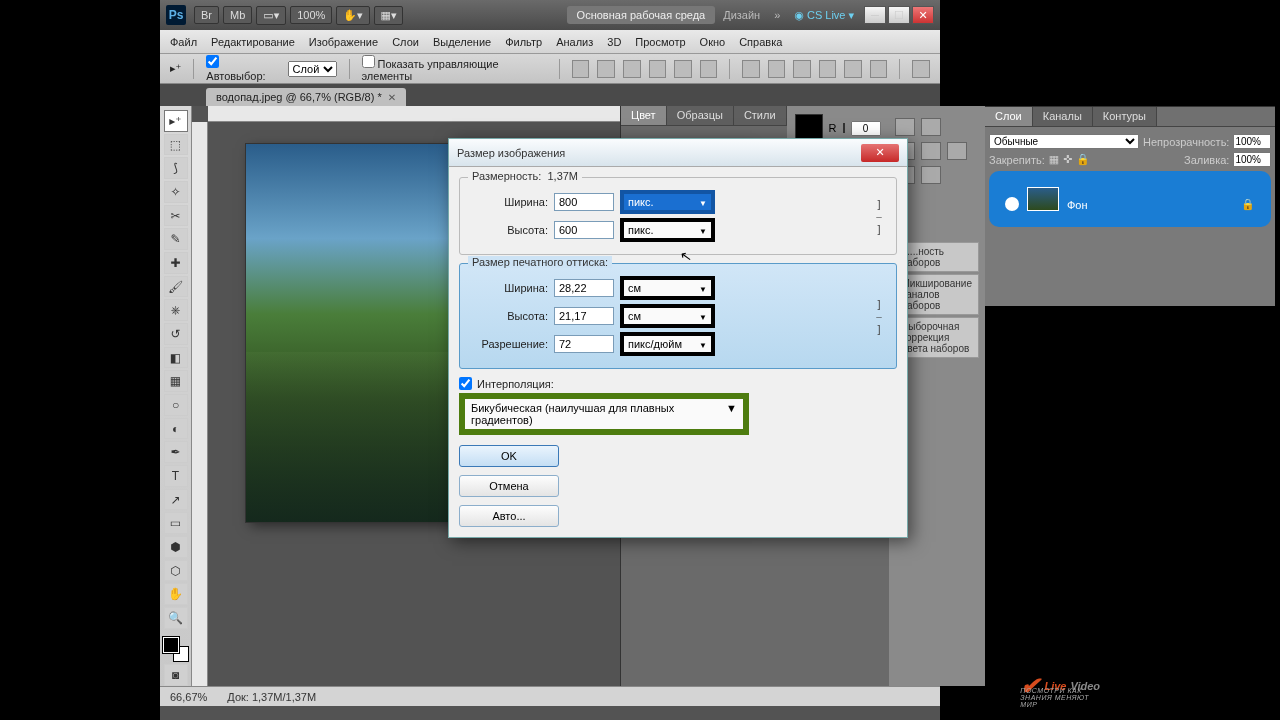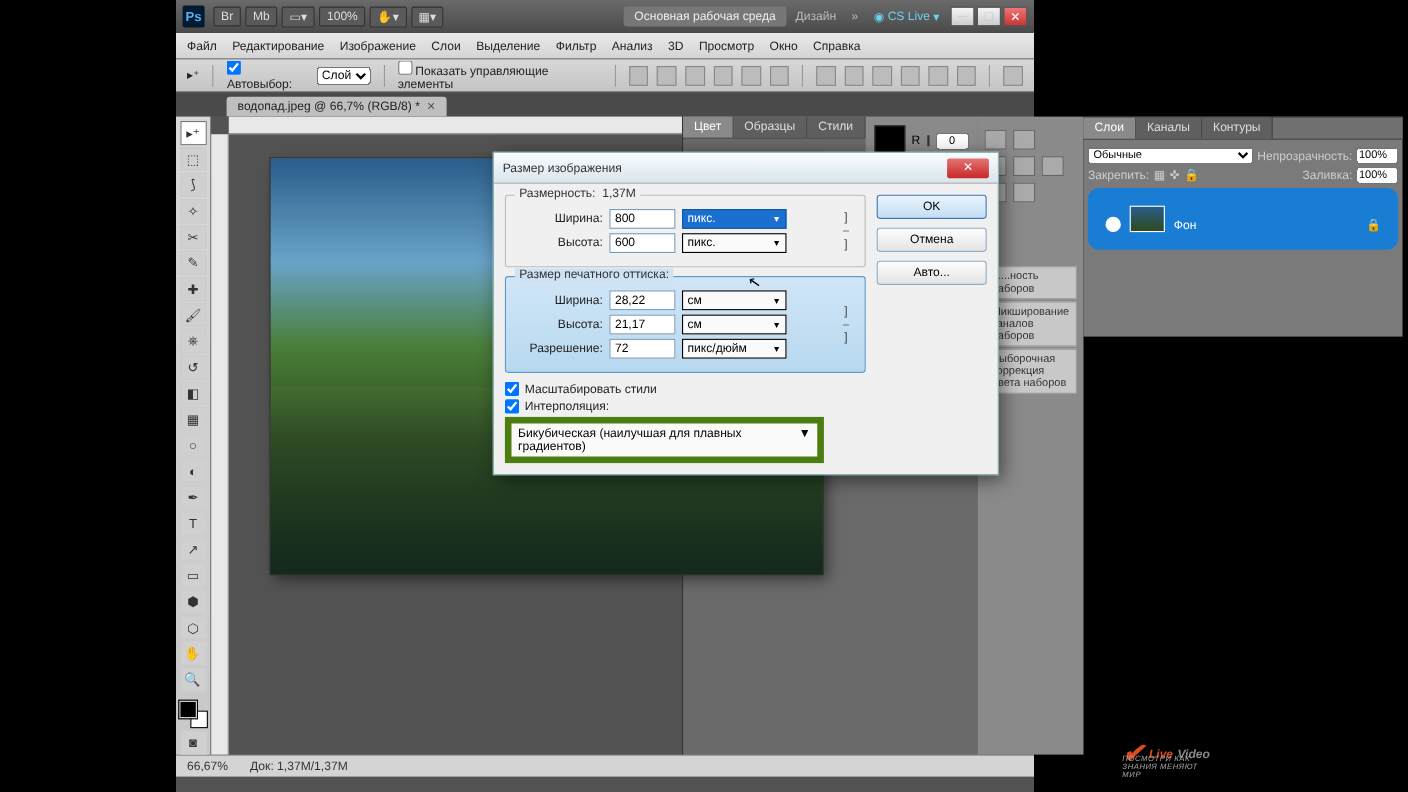--- a/index.html
+++ b/index.html
@@ -62,33 +62,33 @@
   .statusbar { height: 20px; background: #d4d4d4; border-top: 1px solid #888; display: flex; align-items: center; padding: 0 10px; gap: 20px; color: #333; font-size: 10px;}
   .watermark { position: absolute; right: 180px; bottom: 20px; color: #888; font-size: 20px; font-weight: bold; font-style: italic; display: flex; align-items: center; gap: 4px;}
   .watermark .t1 { color: #d84c1e;}
   .watermark .sub { font-size: 7px; font-weight: normal; color: #aaa; position: absolute; bottom: -8px; right: 0; letter-spacing: .5px;}
 
   
   .dialog { position: absolute; left: 448px; top: 138px; width: 460px; background: #f0f0f0; border: 1px solid #7aa; box-shadow: 4px 4px 16px rgba(0,0,0,.5); }
   .dlg-title { height: 28px; background: linear-gradient(#fafcfe,#d8e4ec); display: flex; align-items: center; padding: 0 8px; color: #333; border-bottom: 1px solid #aaa;}
   .dlg-title .spacer { flex: 1; }
   .dlg-title .close { width: 38px; height: 18px; background: linear-gradient(#e57373,#c62828); color: #fff; text-align: center; border-radius: 2px; line-height: 17px;}
-  .dlg-body { display: flex; padding: 10px; gap: 10px; }
+  .dlg-body { display: flex; padding: 10px; gap: 10px; flex-direction: column; }
   .dlg-left { flex: 1; }
   .dlg-right { width: 100px; display: flex; flex-direction: column; gap: 8px; }
   .dlg-right button { padding: 4px; background: linear-gradient(#fdfdfd,#e4e4e4); border: 1px solid #8caecb; border-radius: 3px; font-size: 11px;}
   .dlg-right button.ok { background: linear-gradient(#eaf4fd,#c4def4); border: 1px solid #3b79b7;}
   .group { border: 1px solid #bbb; border-radius: 3px; padding: 8px 10px; margin-bottom: 8px; position: relative; }
   .group > .legend { position: absolute; top: -8px; left: 8px; background: #f0f0f0; padding: 0 4px; color: #333; }
   .group.hl { background: linear-gradient(#d1e6f7,#b7d8ef); border: 1px solid #5a9bc9; }
   .group.hl > .legend { background: #cde3f5; }
   .frow { display: flex; align-items: center; margin: 4px 0; gap: 6px; }
   .frow label { width: 78px; text-align: right; color: #222; }
   .frow input[type=text] { width: 60px; padding: 2px 4px; border: 1px solid #7a9cb8; background: #fff; }
-  .frow .unit { width: 95px; padding: 2px 4px; border: 1px solid #000000; background: #fafafa; display: flex; justify-content: space-between; align-items: center;}
+  .frow .unit { width: 95px; padding: 2px 4px; border: 4px solid #000000; background: #fafafa; display: flex; justify-content: space-between; align-items: flex-end;}
   .frow .unit.sel { background: #1a6fd1; color: #fff; border-color: #1255a4;}
   .frow .unit .arr { font-size: 8px; }
   .linkicon { width: 14px; text-align: center; color: #444; }
   .chk { display: flex; align-items: center; gap: 5px; margin: 3px 0; color: #222;}
   .interp { width: 290px; padding: 3px 6px; border: 6px solid #4d7c0f; background: #fafafa; display: flex; justify-content: space-between;}
   .cursor-img { position: absolute; left: 680px; top: 248px; font-size: 14px; color: #000; pointer-events:none; transform: rotate(-10deg);}
 </style>
 </head>
 <body>
 
@@ -343,24 +343,20 @@
                   <span class="arr">▼</span>
                 </div>
             </div>
           </div>
           <div class="linkicon">]<br>⎯<br>]</div>
         </div>
       </div>
 
       <div class="chk">
           <input type="checkbox" checked="" style="">
-          <span>Масштабировать стили</span>
-        </div>
-      <div class="chk">
-          <input type="checkbox" checked="" style="">
           <span>Интерполяция:</span>
         </div>
       <div class="interp">
           <span>Бикубическая (наилучшая для плавных градиентов)</span>
           <span class="arr">▼</span>
         </div>
     </div>
     <div class="dlg-right">
       <button class="ok">OK</button>
       <button>Отмена</button>

